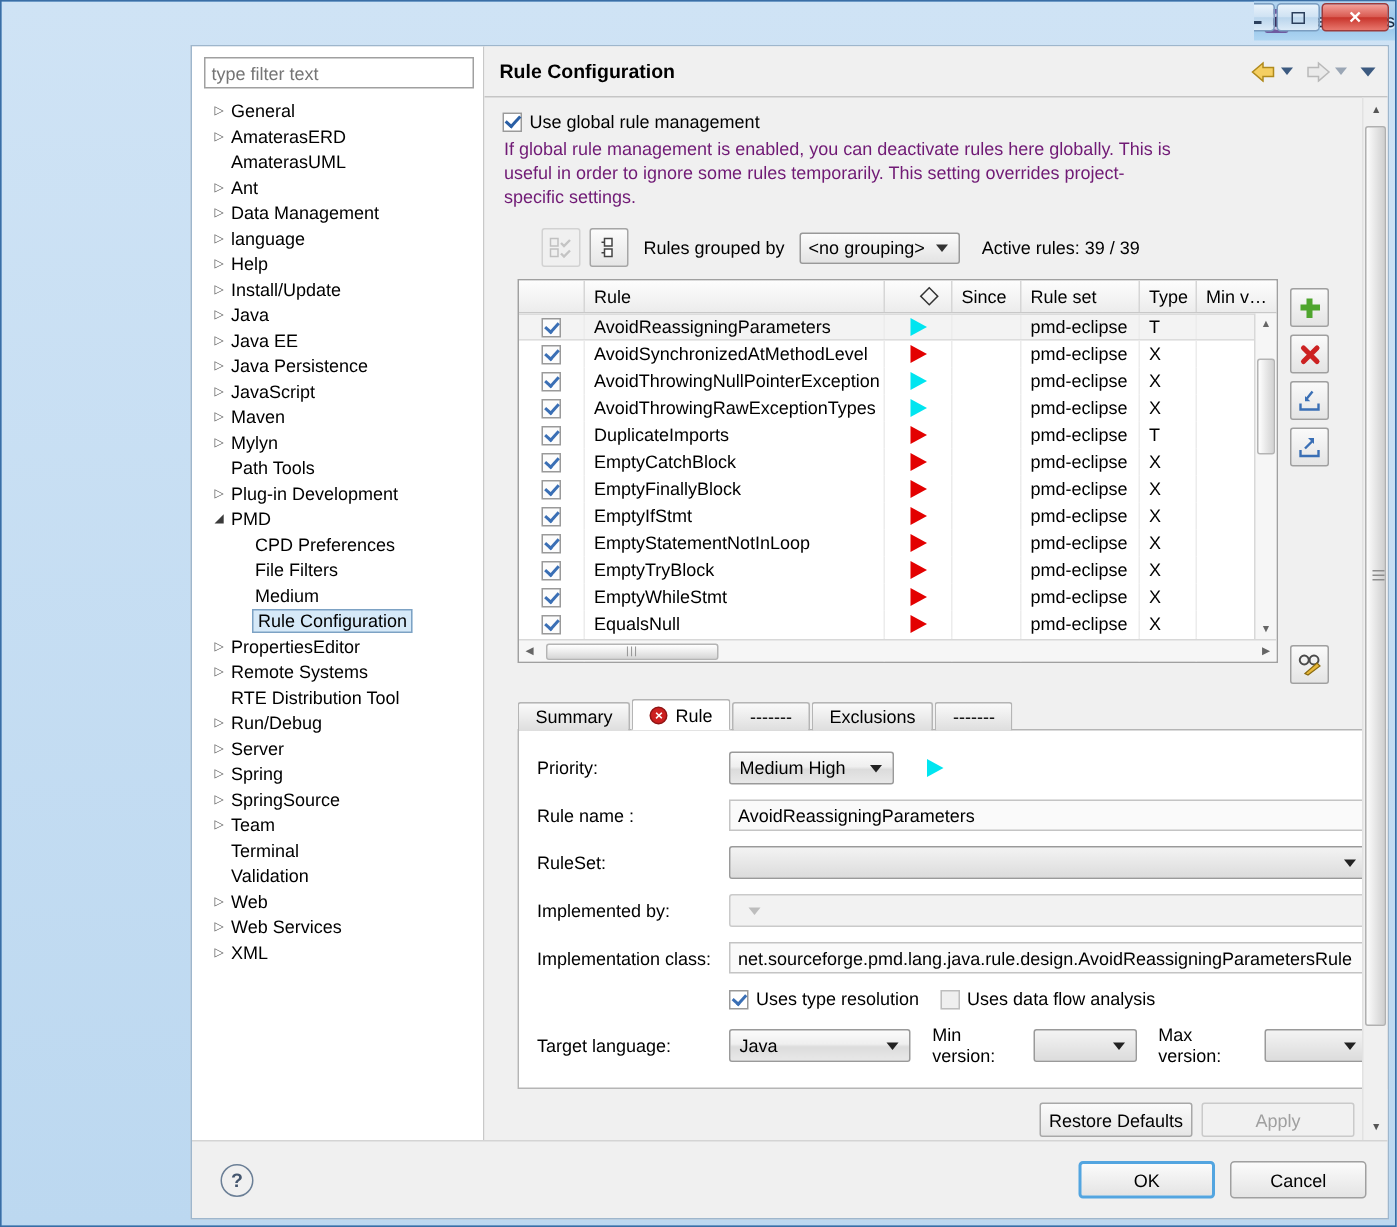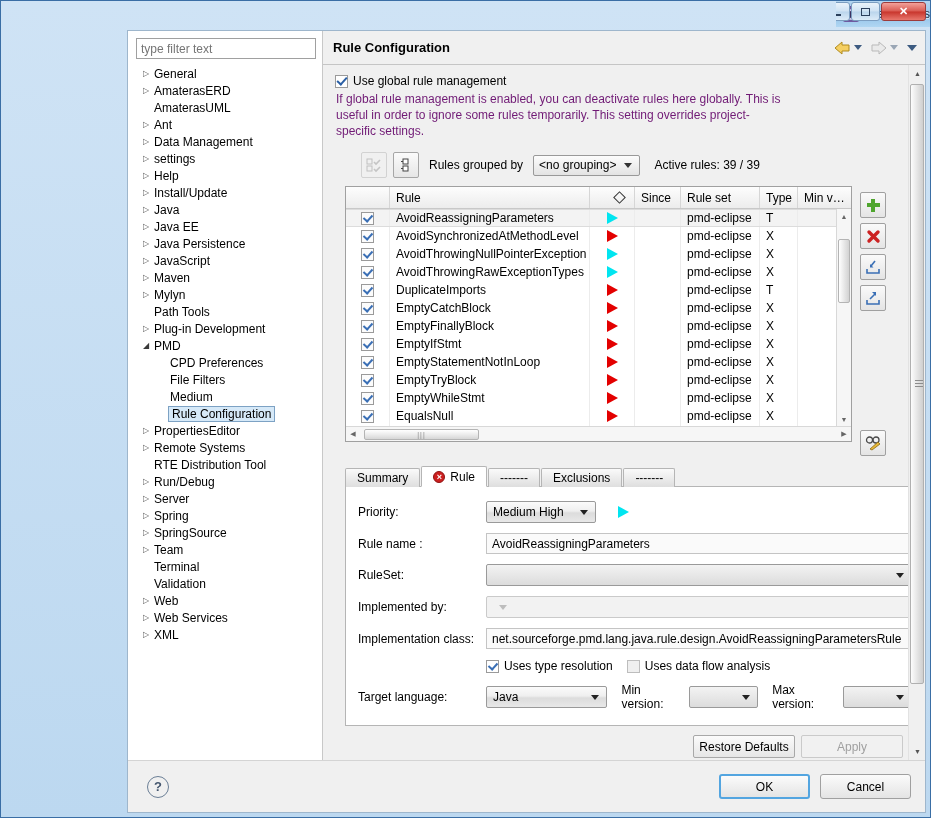--- a/index.html
+++ b/index.html
@@ -410,21 +410,21 @@
             <div class="tnode">
               <span class="arrow">▷</span>
               <span class="lbl">Ant</span>
             </div>
             <div class="tnode">
               <span class="arrow">▷</span>
               <span class="lbl">Data Management</span>
             </div>
             <div class="tnode">
               <span class="arrow">▷</span>
-              <span class="lbl">settings</span>
+              <span class="lbl">language</span>
             </div>
             <div class="tnode">
               <span class="arrow">▷</span>
               <span class="lbl">Help</span>
             </div>
             <div class="tnode">
               <span class="arrow">▷</span>
               <span class="lbl">Install/Update</span>
             </div>
             <div class="tnode">

